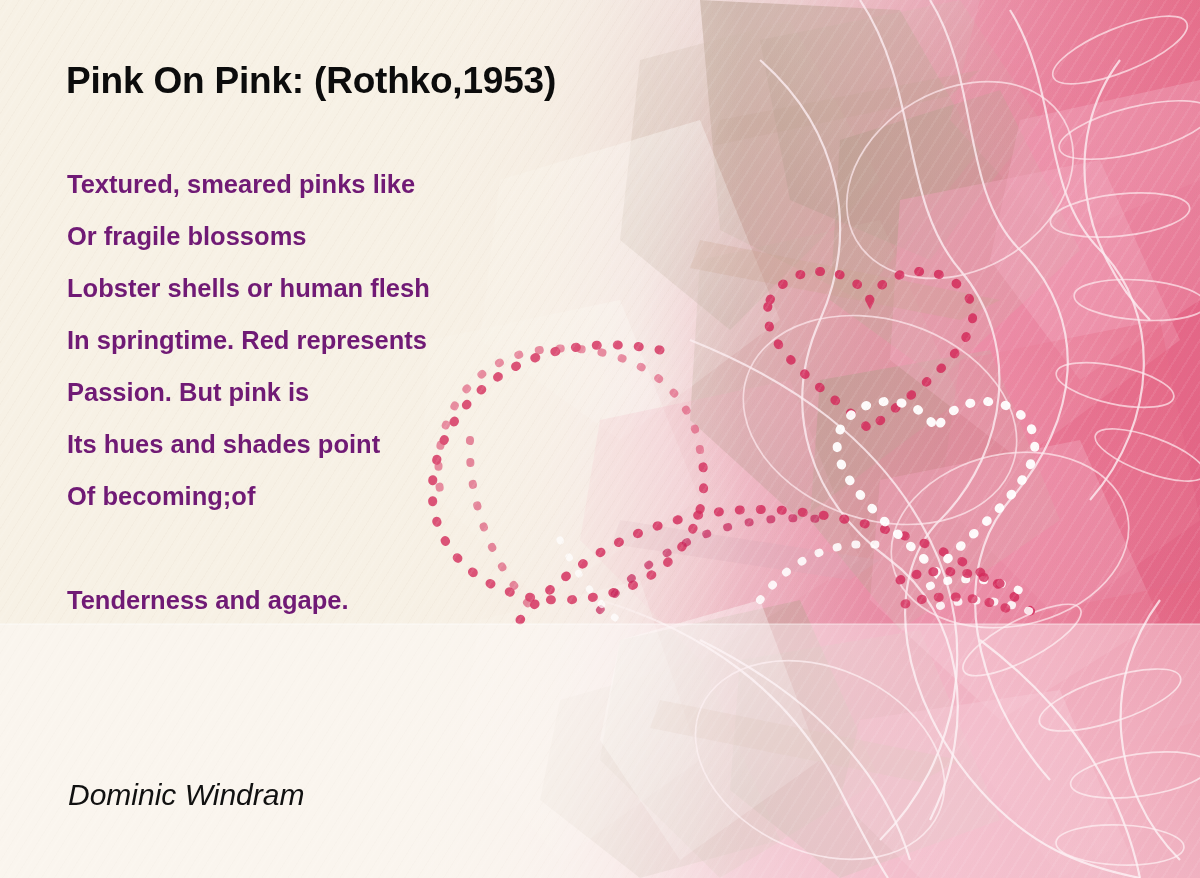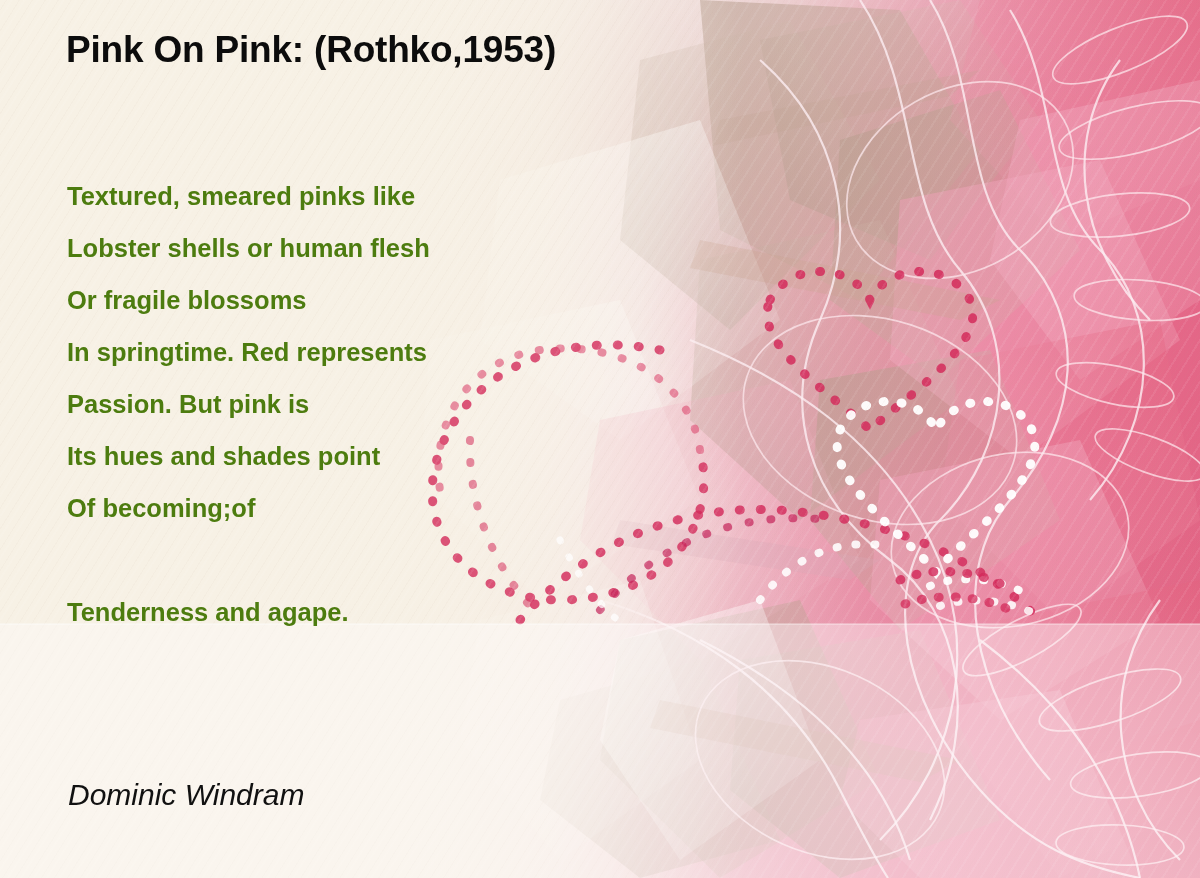--- a/index.html
+++ b/index.html
@@ -82,30 +82,30 @@
         rgba(247,241,229,0.93) 32%,
         rgba(247,240,228,0.72) 45%,
         rgba(247,240,228,0.30) 54%,
         rgba(247,240,228,0.00) 62%);
   }
 
   
   #content{position:absolute;inset:0;}
 
   #poem-title{
-    position:absolute;left:66px;top:29px;
+    position:absolute;left:66px;top:60px;
     font-size:37px;font-weight:bold;
     color:#0c0c0c;letter-spacing:-0.2px;
     white-space:nowrap;
   }
 
   #poem-body{
-    position:absolute;left:67px;top:170px;
+    position:absolute;left:67px;top:158px;
     font-size:25.5px;font-weight:bold;
-    color:#4d7c0f;
+    color:#701a75;
     line-height:52px;
     white-space:nowrap;
   }
   .poem-line{height:52px;}
   .poem-line.blank{height:52px;}
 
   #poem-author{
     position:absolute;left:68px;top:778px;
     font-size:30px;font-style:italic;font-weight:normal;
     color:#111111;
@@ -248,22 +248,22 @@
 
   <div id="veil"></div>
   <div id="seam"></div>
 
   <div id="content">
 
     <div id="poem-title">Pink On Pink: (Rothko,1953)</div>
 
     <div id="poem-body">
       <div class="poem-line">Textured, smeared pinks like</div>
+      <div class="poem-line">Or fragile blossoms</div>
       <div class="poem-line">Lobster shells or human flesh</div>
-      <div class="poem-line">Or fragile blossoms</div>
       <div class="poem-line">In springtime. Red represents</div>
       <div class="poem-line">Passion. But pink is</div>
       <div class="poem-line">Its hues and shades point</div>
       <div class="poem-line">Of becoming;of</div>
       <div class="poem-line blank"></div>
       <div class="poem-line">Tenderness and agape.</div>
     </div>
 
     <div id="poem-author">Dominic Windram</div>
 

